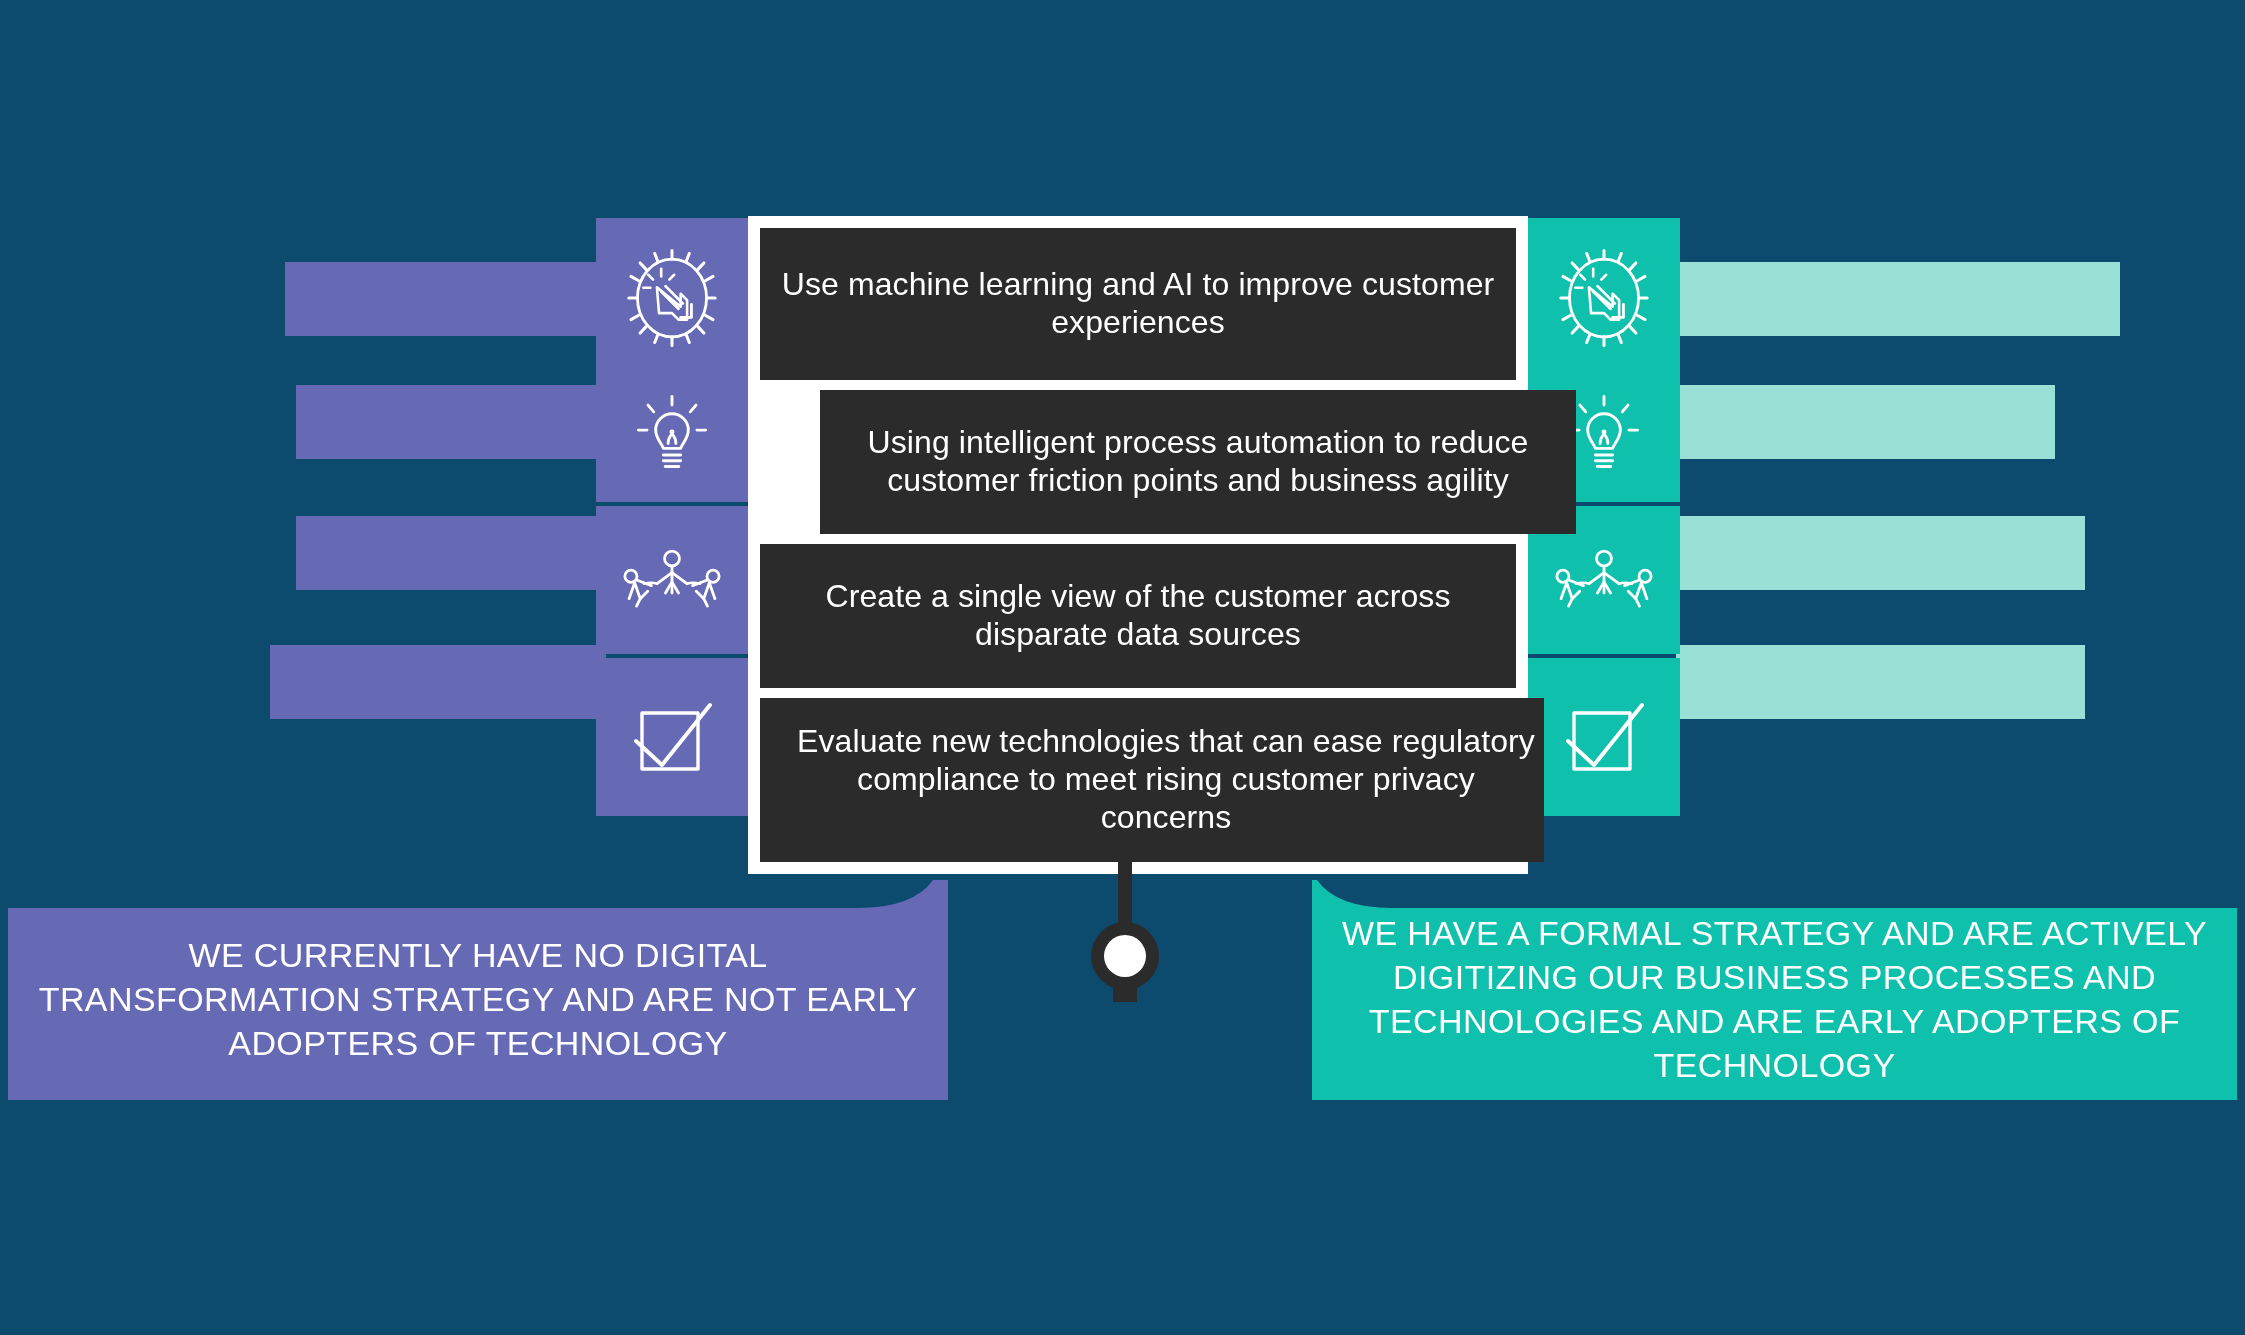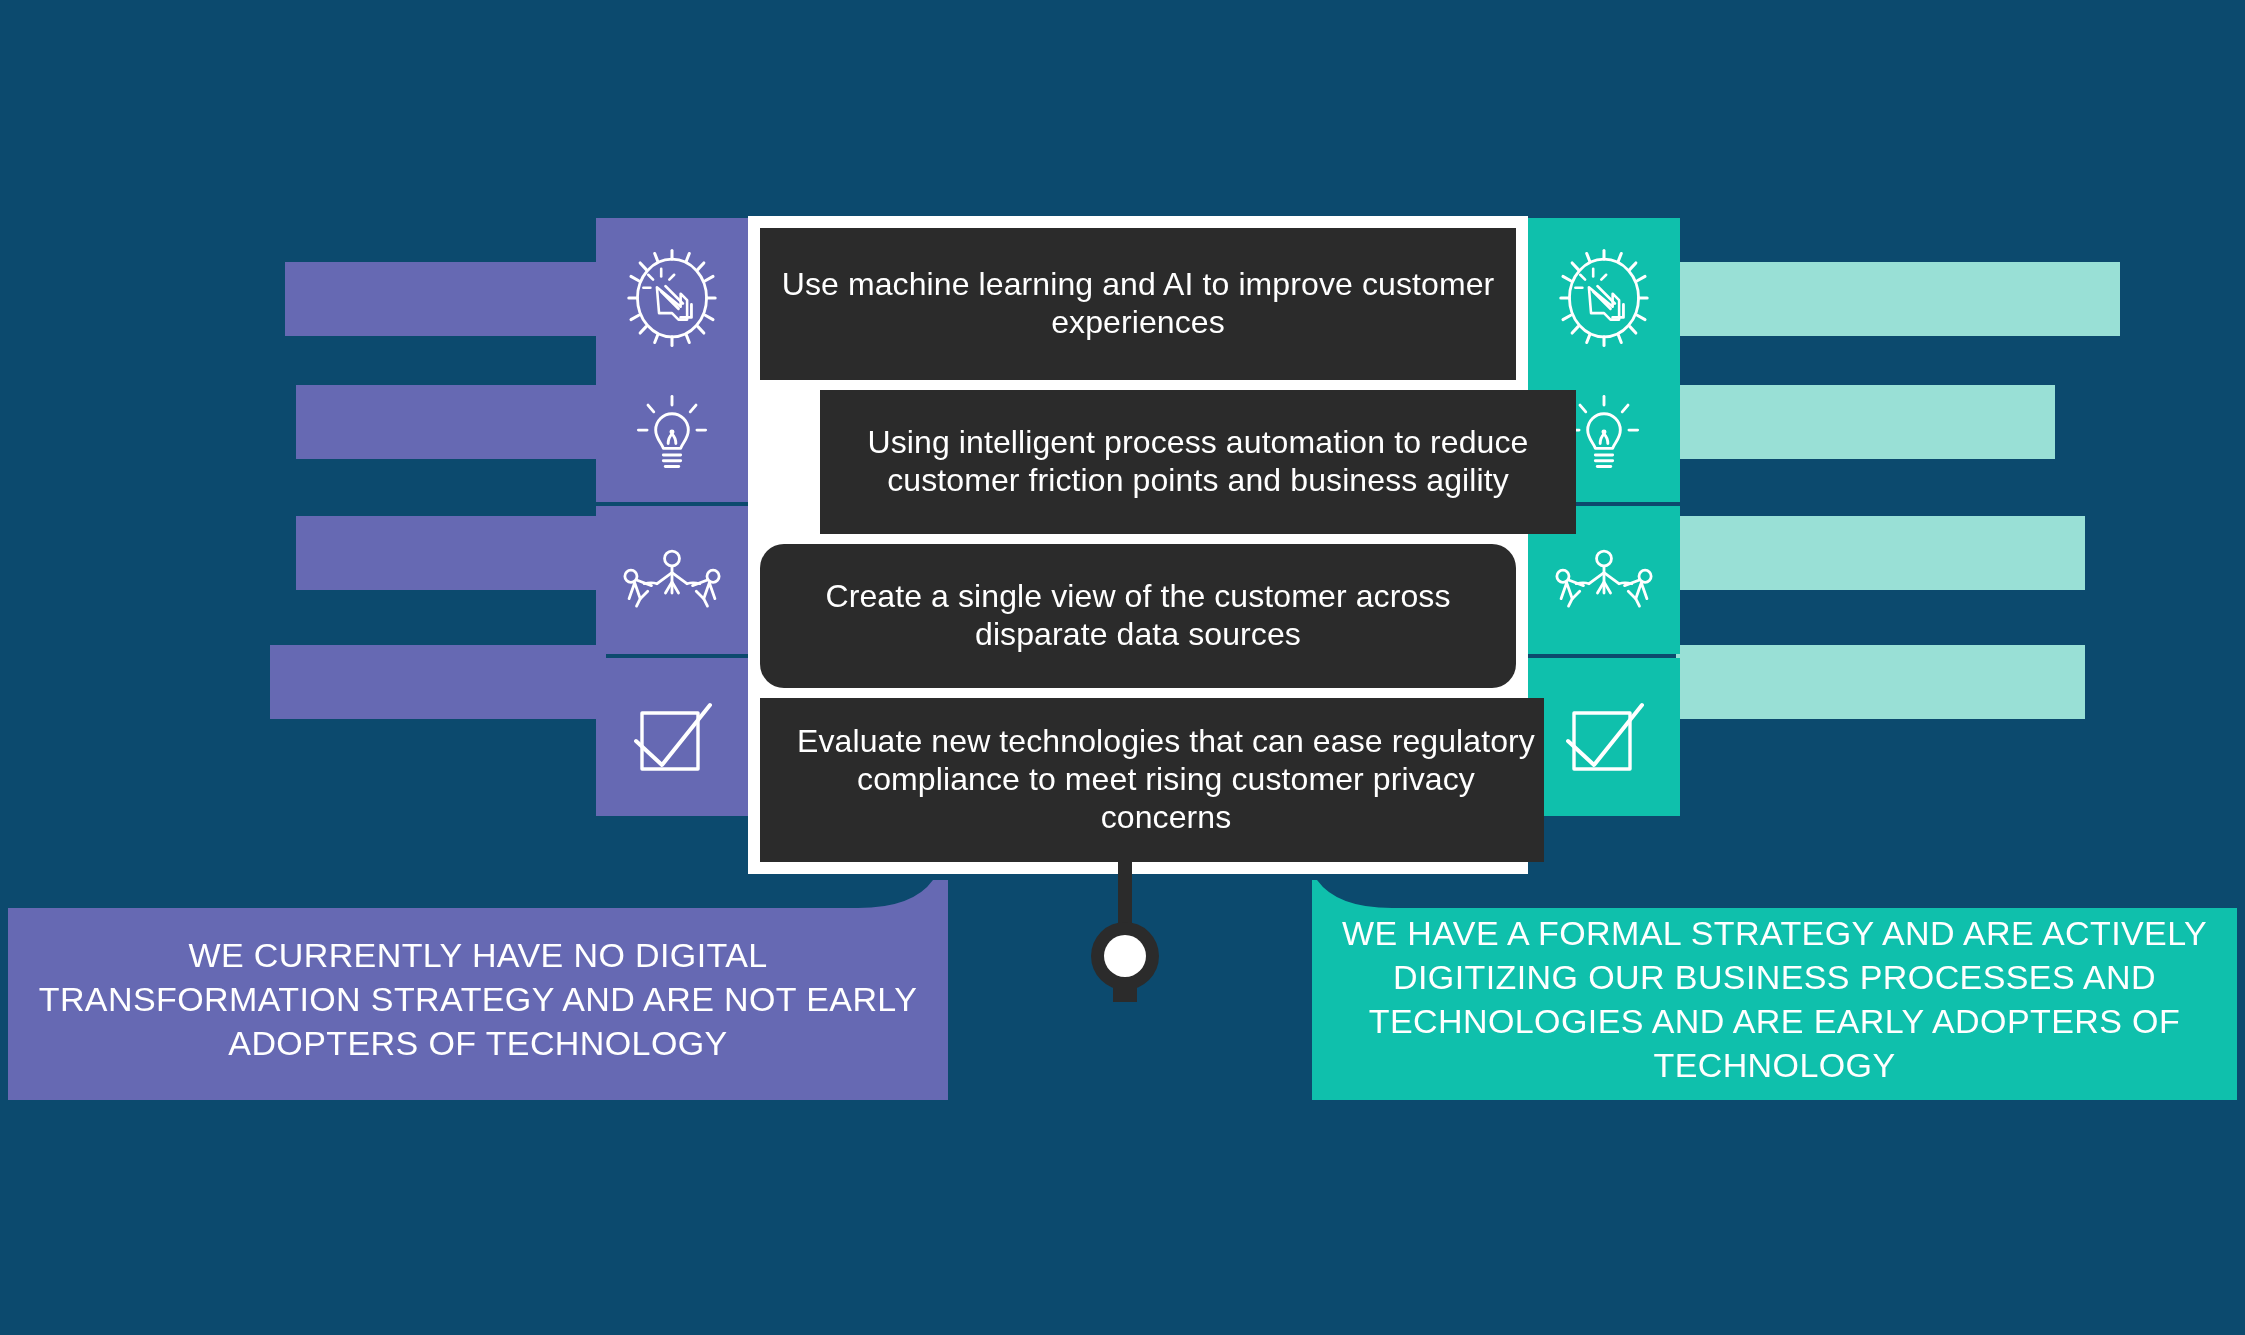--- a/index.html
+++ b/index.html
@@ -219,21 +219,21 @@
   </div>
 
   <div style="position:absolute;left:748px;top:216px;width:780px;height:658px;background:#ffffff;"></div>
 
   <div class="row-text" style="left:760px;top:228px;width:756px;height:152px;font-size:32px;">
     <span>Use machine learning and AI to improve customer experiences</span>
   </div>
   <div class="row-text" style="left:788px;top:390px;width:756px;height:144px;font-size:32px;margin-left:32px;">
     <span>Using intelligent process automation to reduce customer friction points and business agility</span>
   </div>
-  <div class="row-text" style="left:760px;top:544px;width:756px;height:144px;font-size:32px;border-radius:24px;">
+  <div class="row-text" style="left:760px;top:544px;width:756px;height:144px;font-size:32px;">
     <span>Create a single view of the customer across disparate data sources</span>
   </div>
   <div class="row-text" style="left:760px;top:698px;width:756px;height:164px;font-size:32px;padding-left:28px;">
     <span>Evaluate new technologies that can ease regulatory compliance to meet rising customer privacy concerns</span>
   </div>
 
   <svg id="pin" style="left:1075px;top:860px;" width="100" height="180" viewBox="0 0 100 180">
     <rect x="43" y="0" width="14" height="66" fill="#2B2B2B"></rect>
     <circle cx="50" cy="96" r="34" fill="#2B2B2B"></circle>
     <rect x="38" y="118" width="24" height="24" fill="#2B2B2B"></rect>

